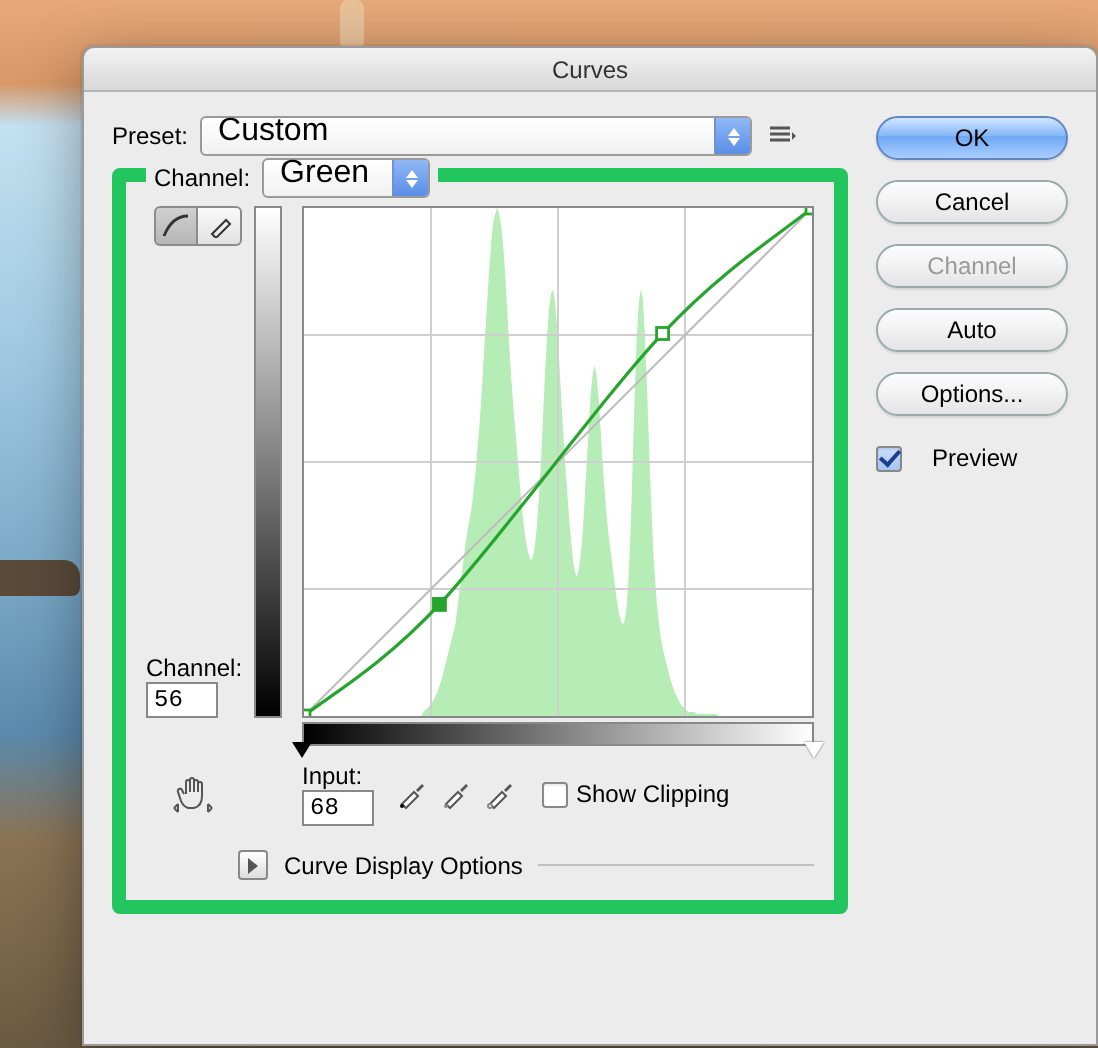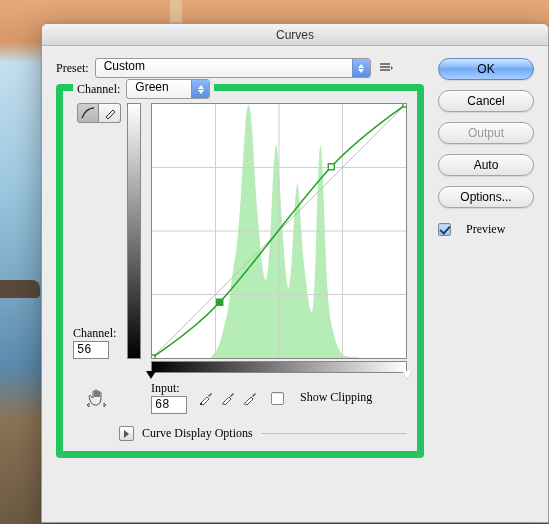--- a/index.html
+++ b/index.html
@@ -47,31 +47,31 @@
     font-size: 12px;
     color: #333;
   }
   .content {
     padding: 12px 14px 10px 14px;
     display: flex;
   }
   .left-col { flex: 1; }
   .right-col { width: 96px; margin-left: 14px; display: flex; flex-direction: column; gap: 10px; align-items: stretch; }
   .row { display: flex; align-items: center; gap: 6px; margin-bottom: 6px; }
-  .label { font-size: 12px; font-family: Liberation Serif, serif; }
+  .label { font-size: 12px; }
   .select {
     background: linear-gradient(#ffffff, #f1f1f1);
     border: 1px solid #9a9a9a;
     border-radius: 3px;
     height: 20px;
     display: flex;
     align-items: center;
     padding: 0 22px 5px 8px;
     position: relative;
-    font-size: 12px;
+    font-size: 16px;
     box-shadow: 0 1px 0 rgba(255,255,255,0.6) inset;
   }
   .select-arrows {
     position: absolute;
     right: 0; top: 0; bottom: 0; width: 18px;
     background: linear-gradient(#8fb8f5, #5a8ee6);
     border-left: 1px solid #6f93cf;
     border-radius: 0 2px 2px 0;
     display: flex;
     flex-direction: column;
@@ -331,39 +331,39 @@
                   </svg>
               </div>
               <div class="eyedropper">
                 <svg width="16" height="16" viewBox="0 0 16 16">
                     <path d="M3 13 L9 7 L11 9 L5 15 Z" fill="#fff" stroke="#555"></path>
                     <path d="M10 6 l3-3 l1 1 l-3 3" fill="#555"></path>
                     <circle cx="3" cy="14" r="1" fill="#fff" stroke="#888"></circle>
                   </svg>
               </div>
             </div>
-            <div style="display:flex;align-items:flex-end;gap:16px;margin-left:6px">
+            <div style="display:flex;align-items:flex-end;gap:4px;margin-left:6px">
               <div class="checkbox"></div>
               <span class="label">Show Clipping</span>
             </div>
           </div>
         </div>
 
         <div class="curve-options-row">
           <div class="disclosure"></div>
           <span class="label">Curve Display Options</span>
           <div class="line"></div>
         </div>
       </div>
     </div>
 
     <div class="right-col">
       <div class="aqua-btn primary"><span>OK</span></div>
       <div class="aqua-btn"><span>Cancel</span></div>
-      <div class="aqua-btn disabled"><span>Output</span></div>
+      <div class="aqua-btn disabled"><span>Channel</span></div>
       <div class="aqua-btn"><span>Auto</span></div>
       <div class="aqua-btn"><span>Options...</span></div>
       <div style="display:flex;align-items:center;gap:15px;margin-top:4px">
         <div class="checkbox checked"></div>
         <span class="label">Preview</span>
       </div>
     </div>
   </div>
 </div>
 

